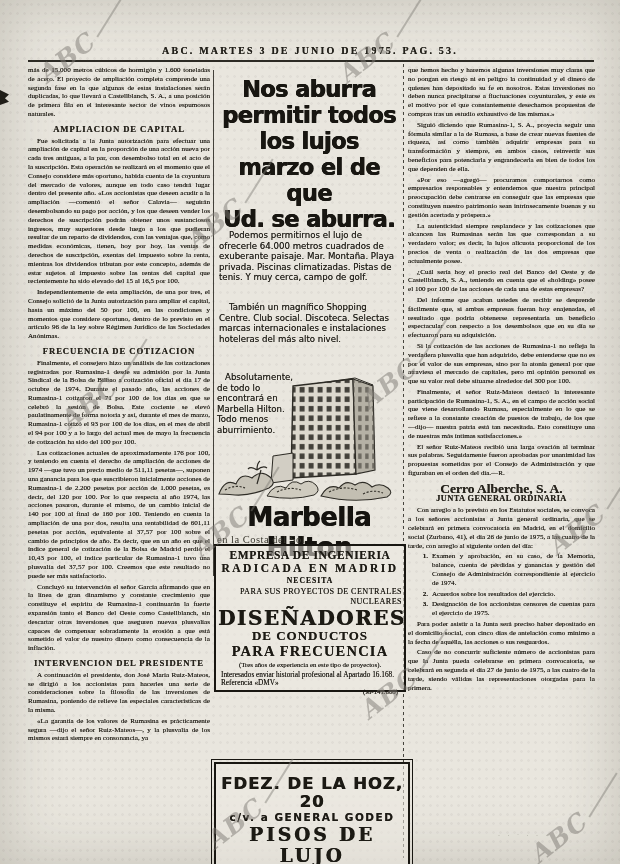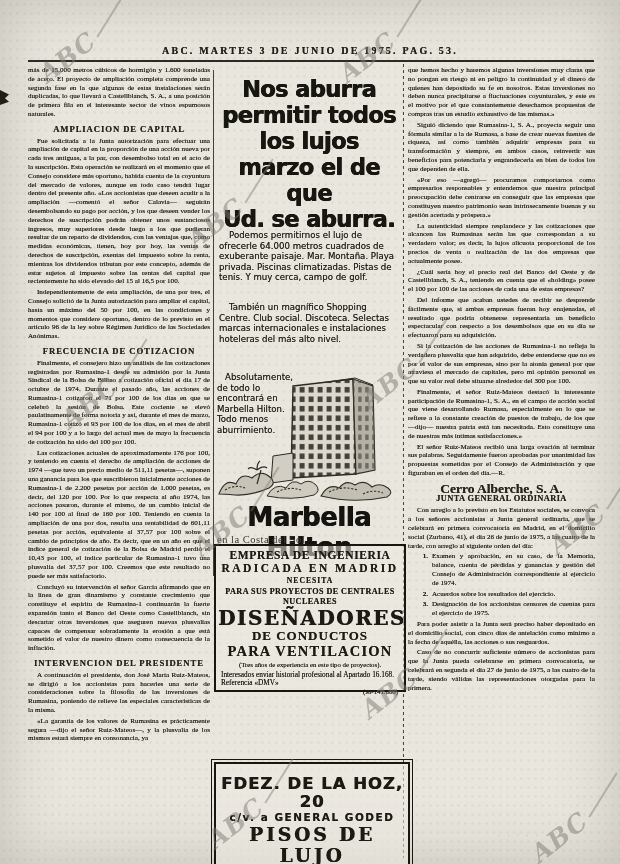--- a/index.html
+++ b/index.html
@@ -53,21 +53,21 @@
   .tagline{position:absolute;top:464px;left:0;width:170px;text-align:left;
     font-size:10.5px;color:#3a382f;letter-spacing:.5px;}
   
   .boxad{position:absolute;left:214px;width:184px;border:2px solid #181611;
     background:rgba(236,233,225,.55);text-align:center;color:#1c1a14;
     font-family:"Liberation Serif",serif;text-shadow:0 0 .4px rgba(25,22,16,.7);}
   .eng{top:544px;height:138px;padding:3px 2px;}
   .eng .l1{font-size:11.5px;font-weight:bold;letter-spacing:.6px;line-height:12.5px;}
   .eng .l2{font-size:11.5px;font-weight:bold;letter-spacing:2.5px;line-height:12.5px;}
   .eng .l3{font-size:7.6px;font-weight:bold;letter-spacing:1px;margin-top:2px;}
-  .eng .l4{font-size:8.2px;font-weight:bold;letter-spacing:.4px;line-height:9.5px;margin-top:2px;}
+  .eng .l4{font-size:8.2px;font-weight:normal;letter-spacing:.4px;line-height:9.5px;margin-top:2px;text-align:right;}
   .eng .t1{font-size:20px;font-weight:800;letter-spacing:1.5px;line-height:22px;margin-top:1px;
     font-family:"DejaVu Serif",serif;text-shadow:.5px 0 0 #1c1a14;}
   .eng .t2{font-size:13px;font-weight:800;letter-spacing:1px;line-height:14px;}
   .eng .t3{font-size:14.5px;font-weight:800;letter-spacing:1.2px;line-height:16px;}
   .eng .note{font-size:6.8px;line-height:7.8px;margin-top:2px;}
   .eng .contact{font-size:7.3px;line-height:8.4px;margin-top:2px;text-align:left;padding:0 3px;}
   .eng .ref{font-size:6.8px;text-align:right;padding-right:4px;}
   .fdz{top:762px;height:90px;padding:11px 4px;outline:1px solid #181611;outline-offset:2px;}
   .fdz .l1{font-family:"DejaVu Sans",sans-serif;font-size:16.5px;font-weight:800;
     letter-spacing:1px;line-height:18px;text-shadow:.5px 0 0 #1c1a14;}
@@ -156,21 +156,21 @@
     <div class="tagline">en la Costa del Sol</div>
   </div>
 
   <div class="boxad eng">
     <div class="l1">EMPRESA DE INGENIERIA</div>
     <div class="l2">RADICADA EN MADRID</div>
     <div class="l3">NECESITA</div>
     <div class="l4">PARA SUS PROYECTOS DE CENTRALES NUCLEARES</div>
     <div class="t1">DISEÑADORES</div>
     <div class="t2">DE CONDUCTOS</div>
-    <div class="t3">PARA VENTILACION</div>
+    <div class="t3">PARA FRECUENCIA</div>
     <div class="note">(Tres años de experiencia en este tipo de proyectos).</div>
     <div class="contact">Interesados enviar historial profesional al Apartado 16.168. Referencia «DMV»</div>
     <div class="ref">(M-141.608)</div>
   </div>
 
   <div class="boxad fdz">
     <div class="l1">FDEZ. DE LA HOZ, 20</div>
     <div class="l2">c/v. a GENERAL GODED</div>
     <div class="l3">PISOS DE LUJO</div>
     <div class="l4">CUATRO DORMITORIOS</div>

